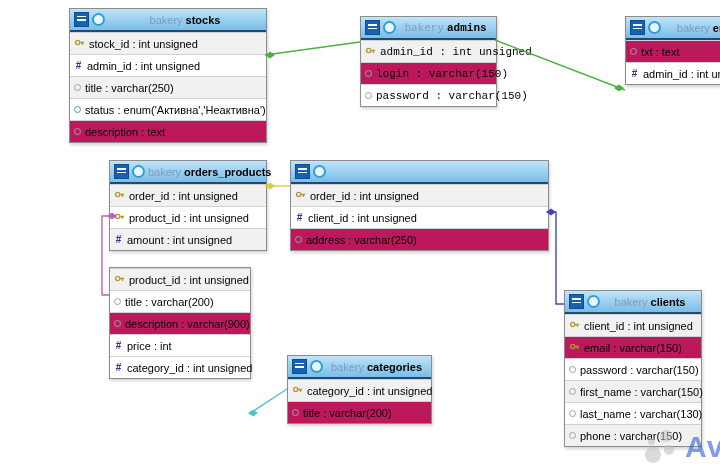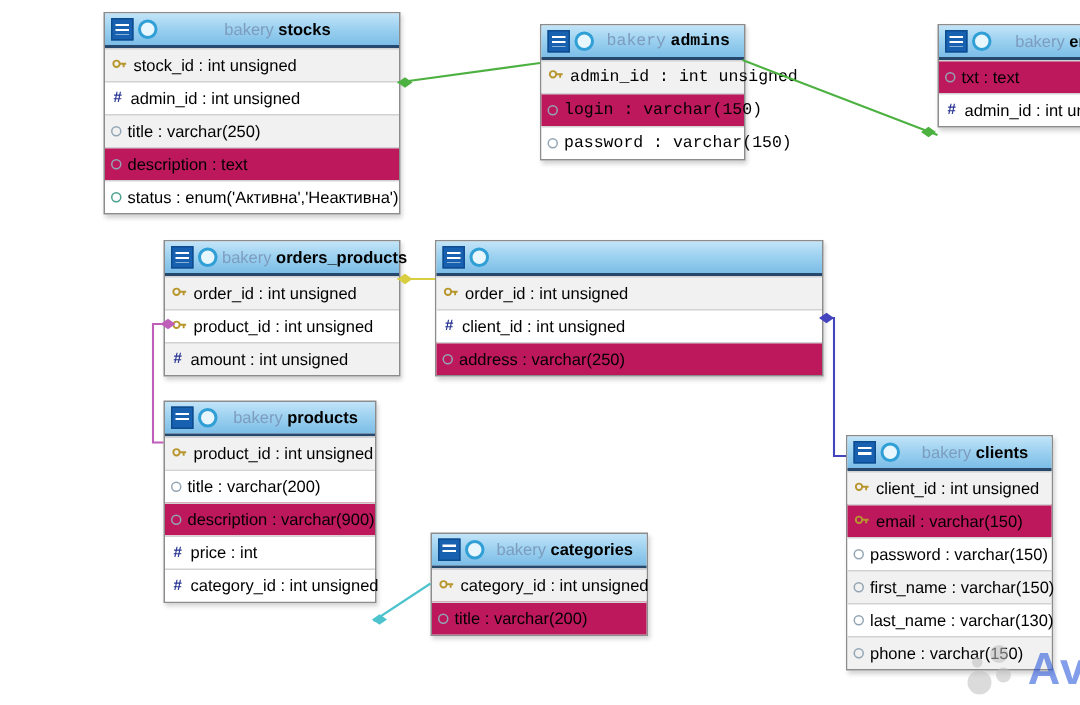--- a/index.html
+++ b/index.html
@@ -61,28 +61,28 @@
           <span class="coltext">stock_id : int unsigned</span>
         </div>
         <div class="trow bg-white">
           <span class="ic ic-hash">#</span>
           <span class="coltext">admin_id : int unsigned</span>
         </div>
         <div class="trow bg-gray">
           <span class="ic ic-ring"></span>
           <span class="coltext">title : varchar(250)</span>
         </div>
-        <div class="trow bg-pink">
-          <span class="ic ic-ring"></span>
-          <span class="coltext">description : text</span>
-        </div>
         <div class="trow bg-white">
           <span class="ic ic-enum"></span>
           <span class="coltext">status : enum('Активна','Неактивна')</span>
         </div>
+        <div class="trow bg-pink">
+          <span class="ic ic-ring"></span>
+          <span class="coltext">description : text</span>
+        </div>
       </div>
       <div class="dbtable" style="left: 313px; top: 16px; width: 135px; font-family: Liberation Mono, monospace;">
         <div class="thead">
           <span class="tbl-ic"></span>
           <span class="gear-ic"></span>
           <span class="ttl"><span class="prefix">bakery</span><span class="tname">admins</span></span>
         </div>
         <div class="trow bg-gray">
           <span class="ic"><svg width="11" height="11" viewBox="0 0 12 12">
               <circle cx="4" cy="6" r="2.3" fill="none" stroke="#b8962e" stroke-width="1.4"></circle>
@@ -154,25 +154,20 @@
         <div class="trow bg-white">
           <span class="ic ic-hash">#</span>
           <span class="coltext">client_id : int unsigned</span>
         </div>
         <div class="trow bg-pink">
           <span class="ic ic-ring"></span>
           <span class="coltext">address : varchar(250)</span>
         </div>
       </div>
       <div class="dbtable" style="left: 62px; top: 267px; width: 140px;">
-        <div class="thead">
-          <span class="tbl-ic"></span>
-          <span class="gear-ic"></span>
-          <span class="ttl"><span class="prefix">bakery</span><span class="tname">products</span></span>
-        </div>
         <div class="trow bg-gray">
           <span class="ic"><svg width="11" height="11" viewBox="0 0 12 12">
               <circle cx="4" cy="6" r="2.3" fill="none" stroke="#b8962e" stroke-width="1.4"></circle>
               <path d="M6.4 6 H11 M9.2 6 V8.6" stroke="#b8962e" stroke-width="1.4" fill="none"></path>
             </svg></span>
           <span class="coltext">product_id : int unsigned</span>
         </div>
         <div class="trow bg-white">
           <span class="ic ic-ring"></span>
           <span class="coltext">title : varchar(200)</span>

